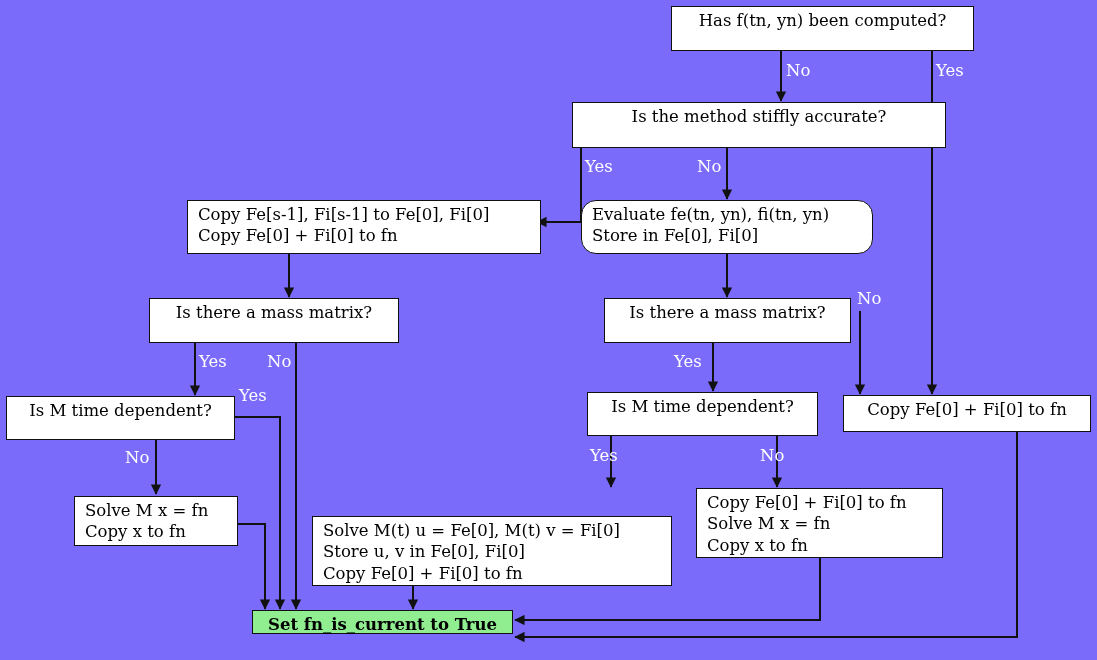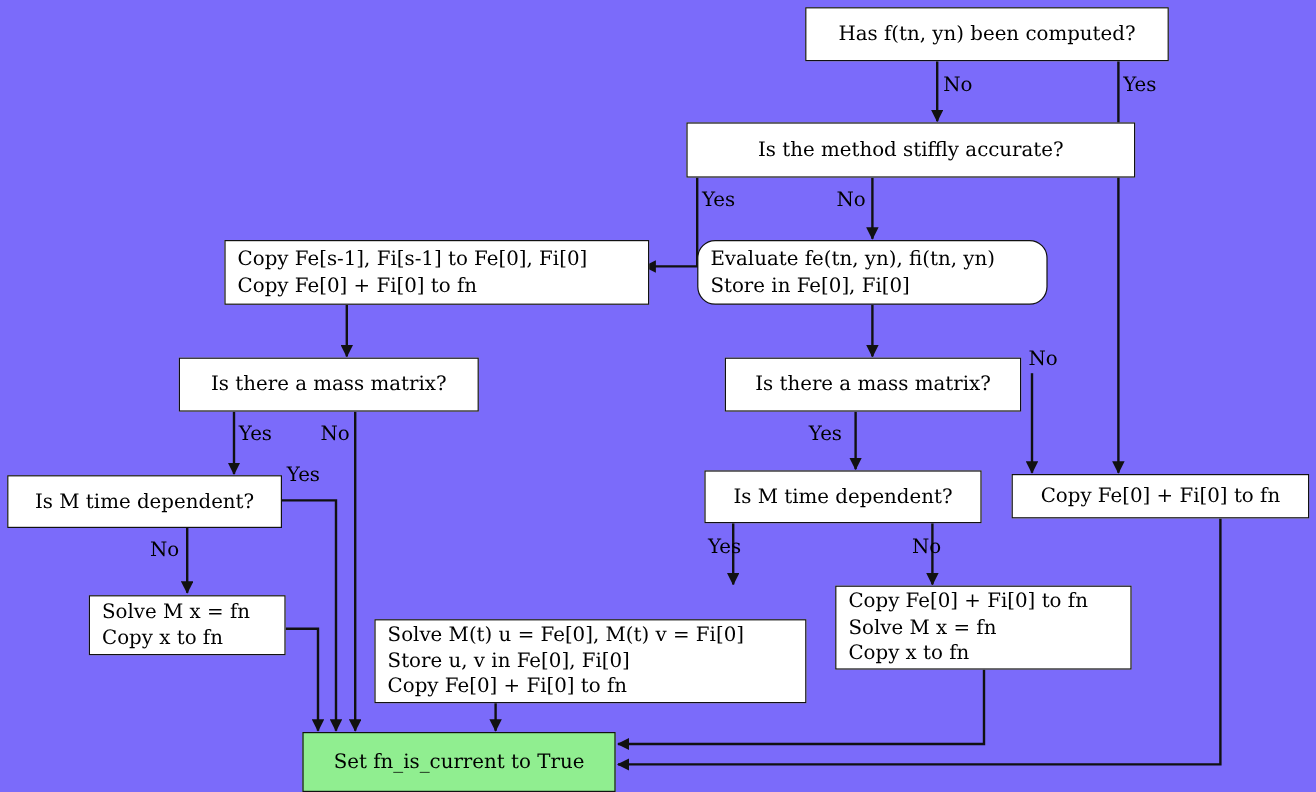--- a/index.html
+++ b/index.html
@@ -22,35 +22,34 @@
     height: 660px;
     pointer-events: none;
   }
   .node {
     position: absolute;
     box-sizing: border-box;
     background: #ffffff;
     border: 1.4px solid #111111;
     display: flex;
     flex-direction: column;
-    justify-content: center;
     padding: 3px 10px 4px 10px;
   }
   .node.green { background: #90ee90; }
   .node .line {
     font-size: 16.5px;
     line-height: 1.30;
     color: #000000;
     white-space: pre;
   }
   .node.center .line { text-align: center; }
   .edge-label {
     position: absolute;
     font-size: 16.5px;
-    color: #000000;
+    color: #ffffff;
     white-space: pre;
     line-height: 1;
   }
 </style>
 </head>
 <body>
 
 <div id="canvas">
 
   <svg class="edges" viewBox="0 0 1097 660">
@@ -147,21 +146,21 @@
     <div class="line">Store u, v in Fe[0], Fi[0]</div>
     <div class="line">Copy Fe[0] + Fi[0] to fn</div>
   </div>
 
   <div class="node" style="left:696px; top:488px; width:247px; height:70px;">
     <div class="line">Copy Fe[0] + Fi[0] to fn</div>
     <div class="line">Solve M x = fn</div>
     <div class="line">Copy x to fn</div>
   </div>
 
-  <div class="node green center" style="left:252px; top:610px; width:261px; height:50px;">
+  <div class="node green center" style="left:252px; top:610px; width:261px; height:24px;font-weight:bold;">
     <div class="line">Set fn_is_current to True</div>
   </div>
 
   <div class="edge-label" style="left:786px; top:63px;">No</div>
   <div class="edge-label" style="left:936px; top:63px;">Yes</div>
 
   <div class="edge-label" style="left:585px; top:159px;">Yes</div>
   <div class="edge-label" style="left:697px; top:159px;">No</div>
 
   <div class="edge-label" style="left:199px; top:354px;">Yes</div>

